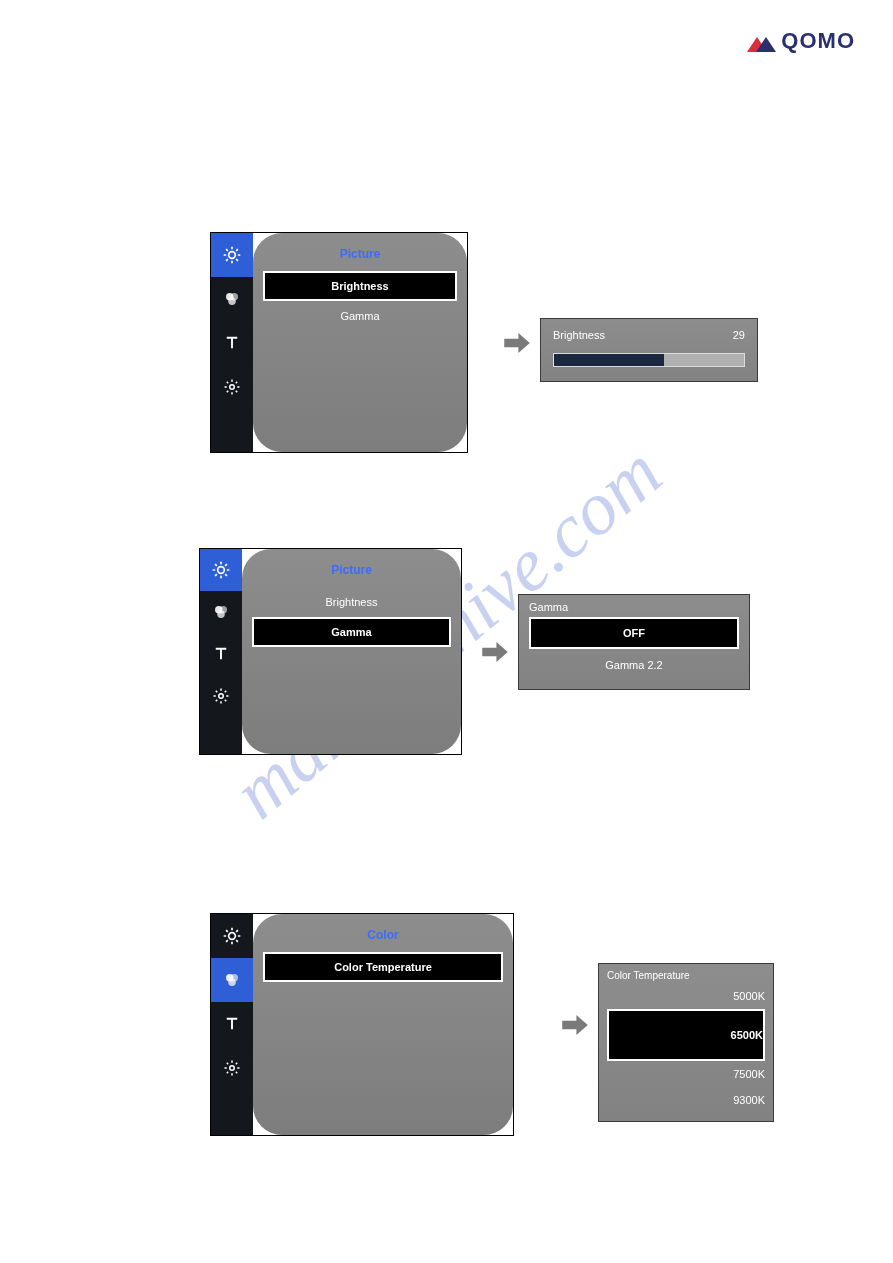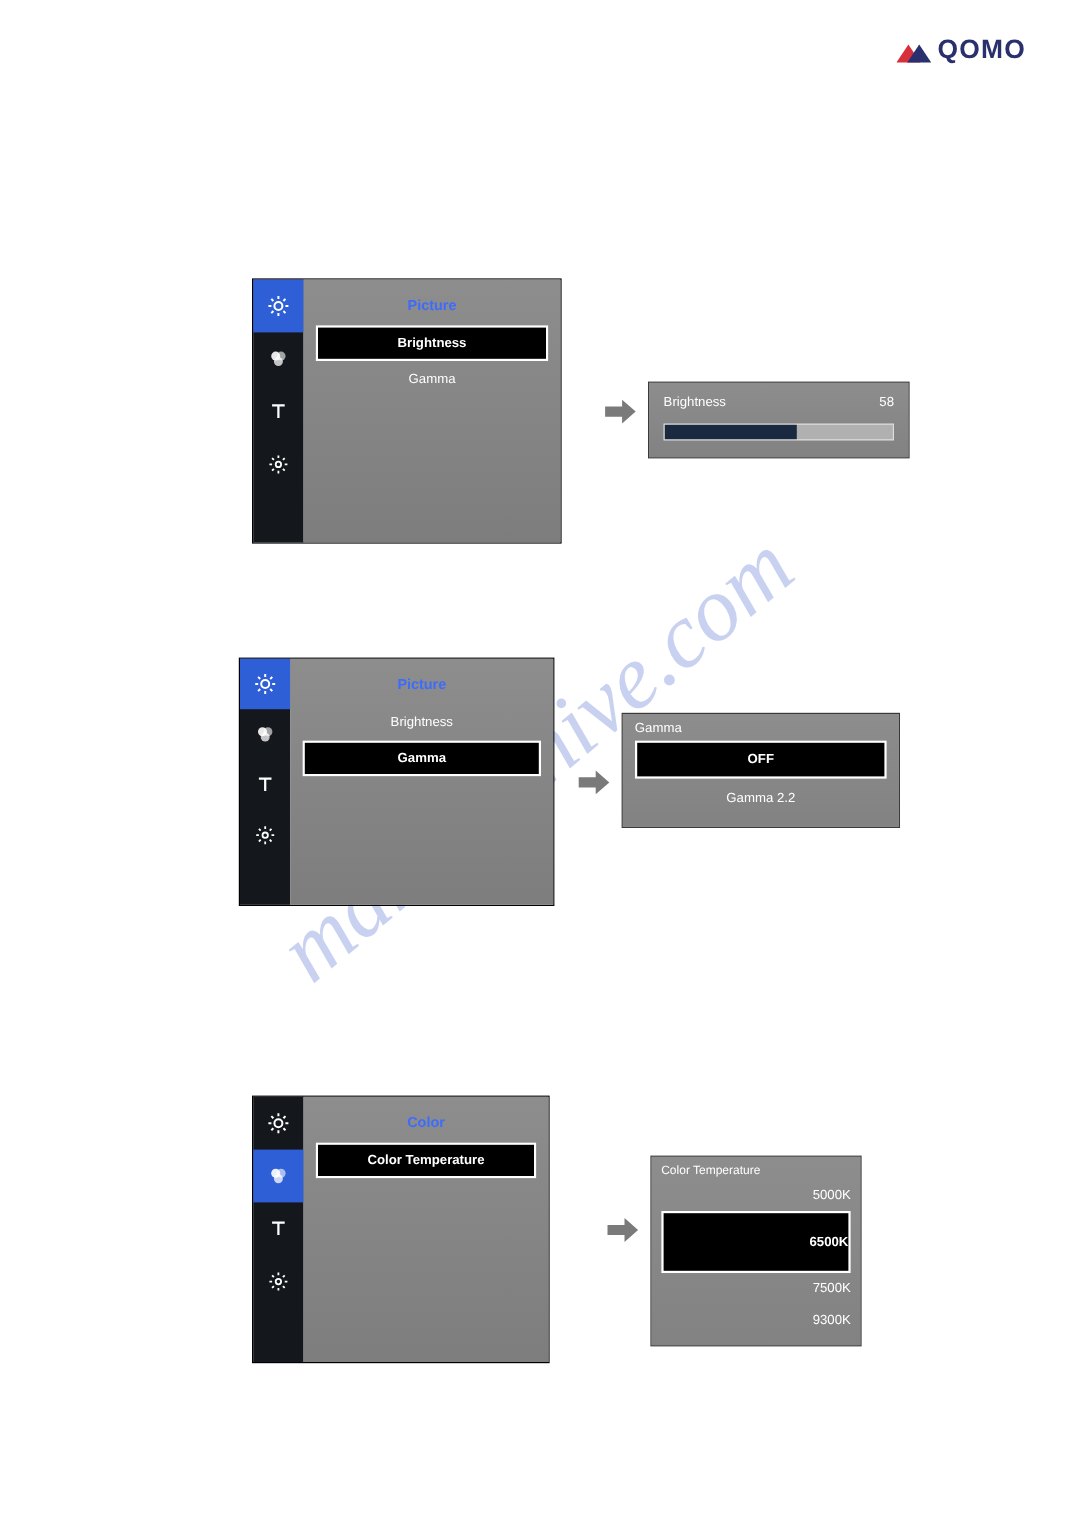--- a/index.html
+++ b/index.html
@@ -45,21 +45,21 @@
   .row2 { left: 199px; top: 548px; }
   .row3 { left: 210px; top: 913px; }
 
   
   .osd {
     display: flex;
     border: 1px solid #000;
   }
   .osd1 { width: 258px; height: 221px; }
   .osd2 { width: 263px; height: 207px; }
-  .osd3 { width: 248px; height: 223px; }
+  .osd3 { width: 304px; height: 223px; }
 
   .sidebar {
     width: 42px;
     background: #14171c;
     display: flex;
     flex-direction: column;
   }
   .side-item {
     height: 44px;
     display: flex;
@@ -70,20 +70,21 @@
   .osd2 .side-item { height: 42px; }
   .side-item.active { background: #2f5fd6; }
   .side-item svg { display: block; }
 
   .panel {
     flex: 1;
     background: linear-gradient(#8d8d8d,#7d7d7d);
     display: flex;
     flex-direction: column;
     padding: 6px 10px 0 10px;
+    border-radius: 29px;
   }
   .panel-title {
     font-size: 12px;
     font-weight: bold;
     text-align: center;
     padding: 8px 0 10px 0;
   }
   .title-blue { color: #3b6cff; }
   .menu-item {
     font-size: 11px;
@@ -229,21 +230,21 @@
     </div>
   </div>
   <span class="arrow">
     <svg width="34" height="34" viewBox="0 0 24 24">
         <path d="M3 9h10V5l8 7-8 7v-4H3z" fill="#7a7a7a"></path>
       </svg>
   </span>
   <div class="popout bright-box">
     <div class="bright-head">
       <span>Brightness</span>
-      <span>58</span>
+      <span>29</span>
     </div>
     <div class="slider-track">
       <div class="slider-fill" style="width:58%;"></div>
     </div>
   </div>
 </div>
 
 <div class="row row2">
   <div class="osd osd2">
     <div class="sidebar">

